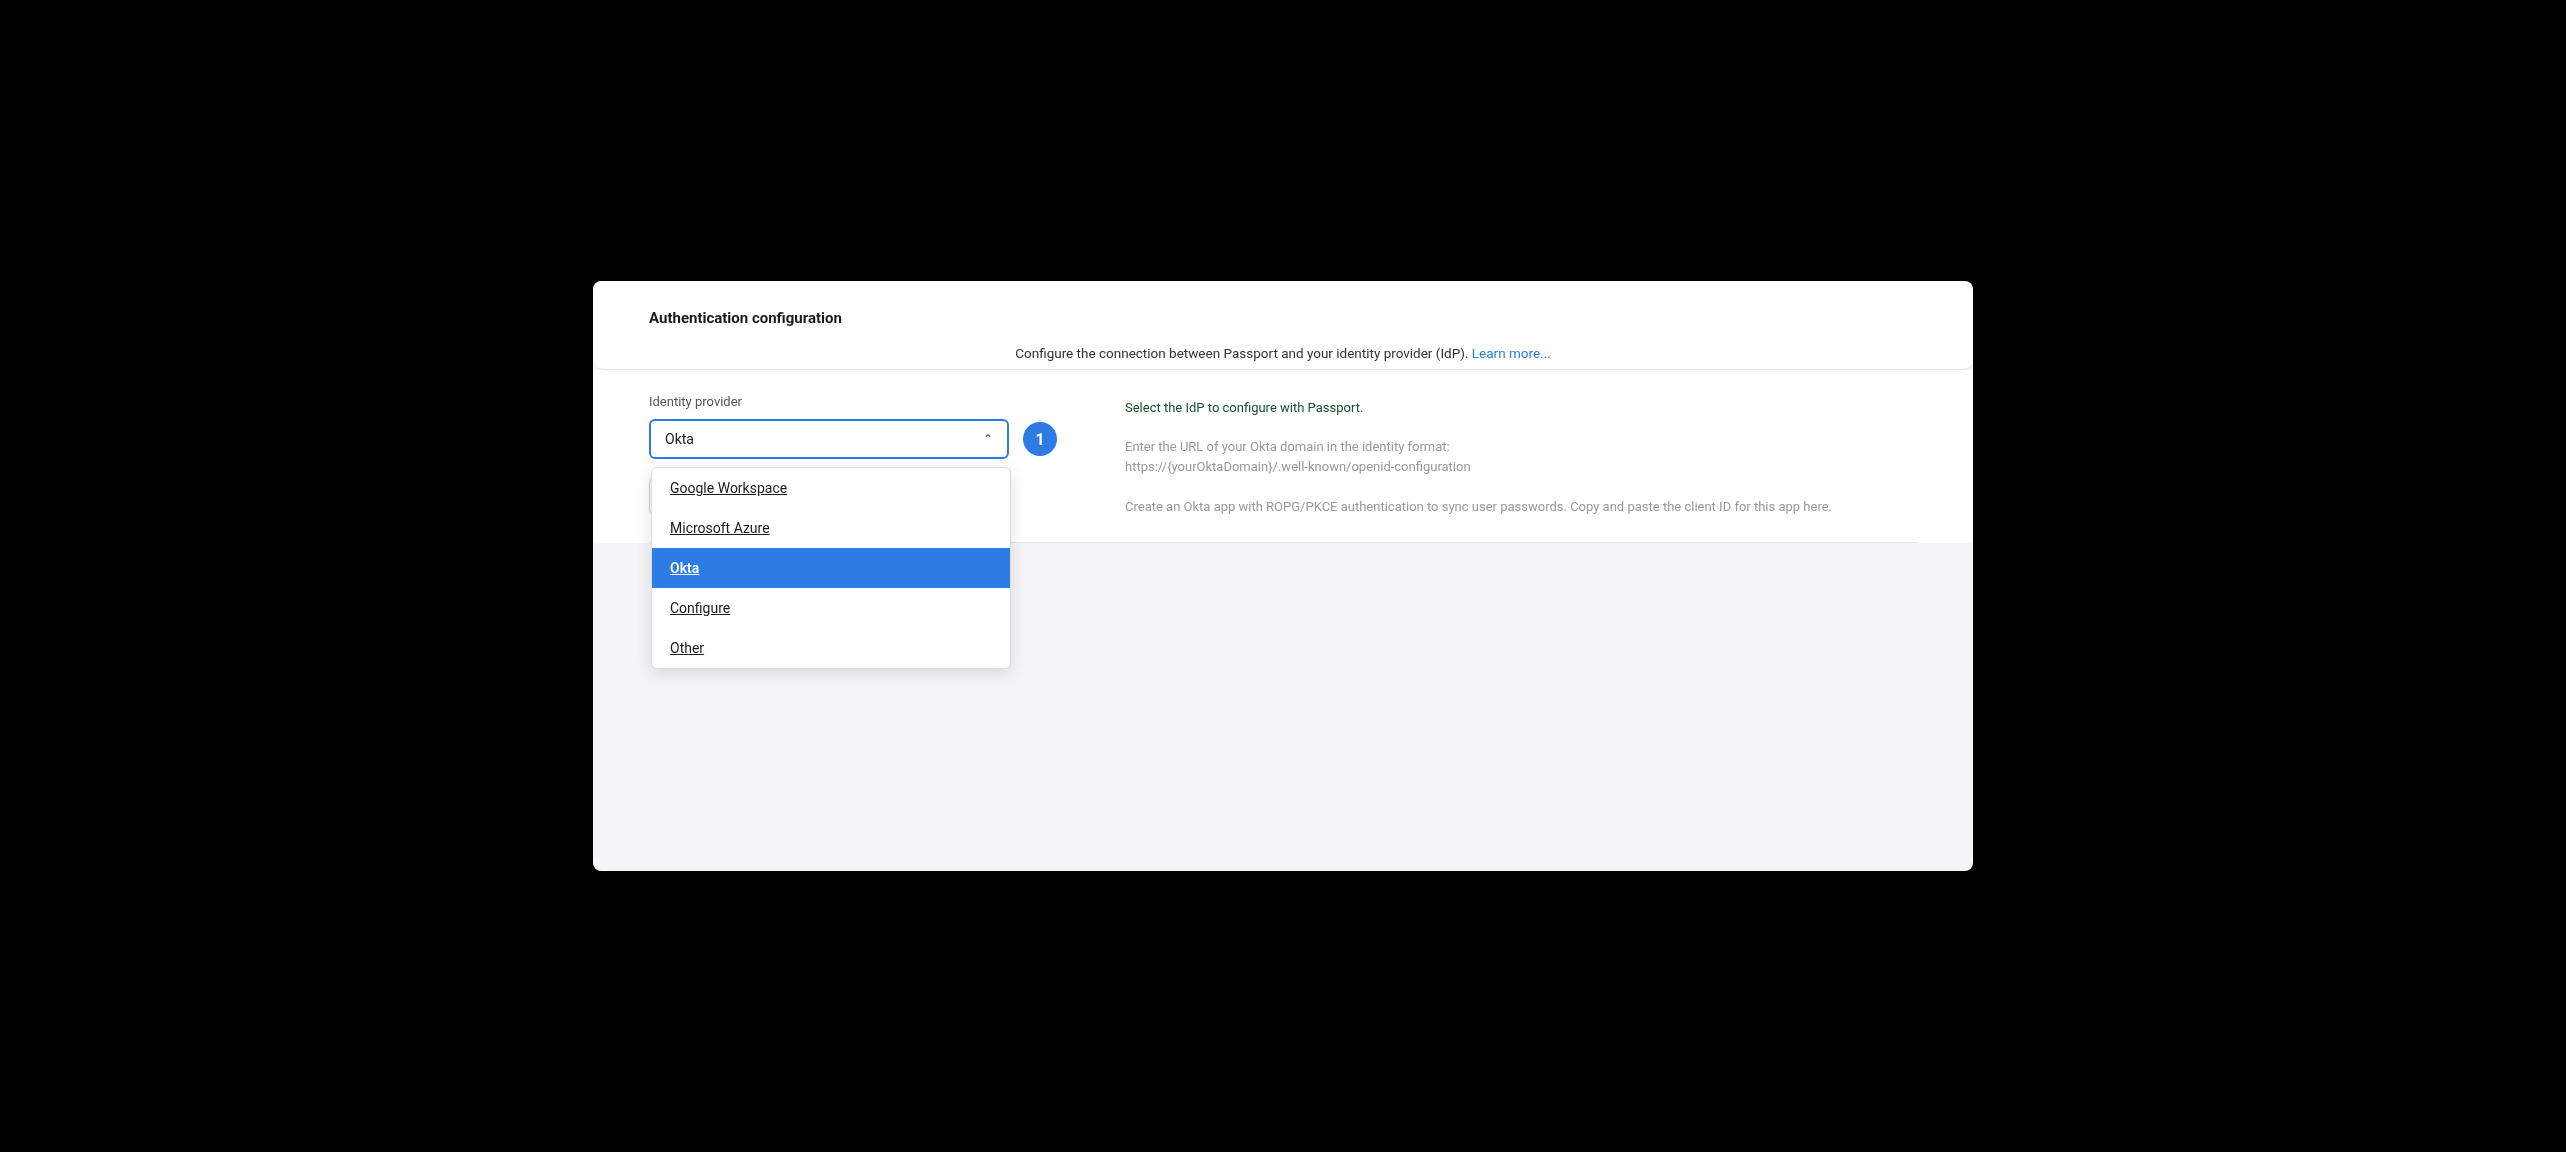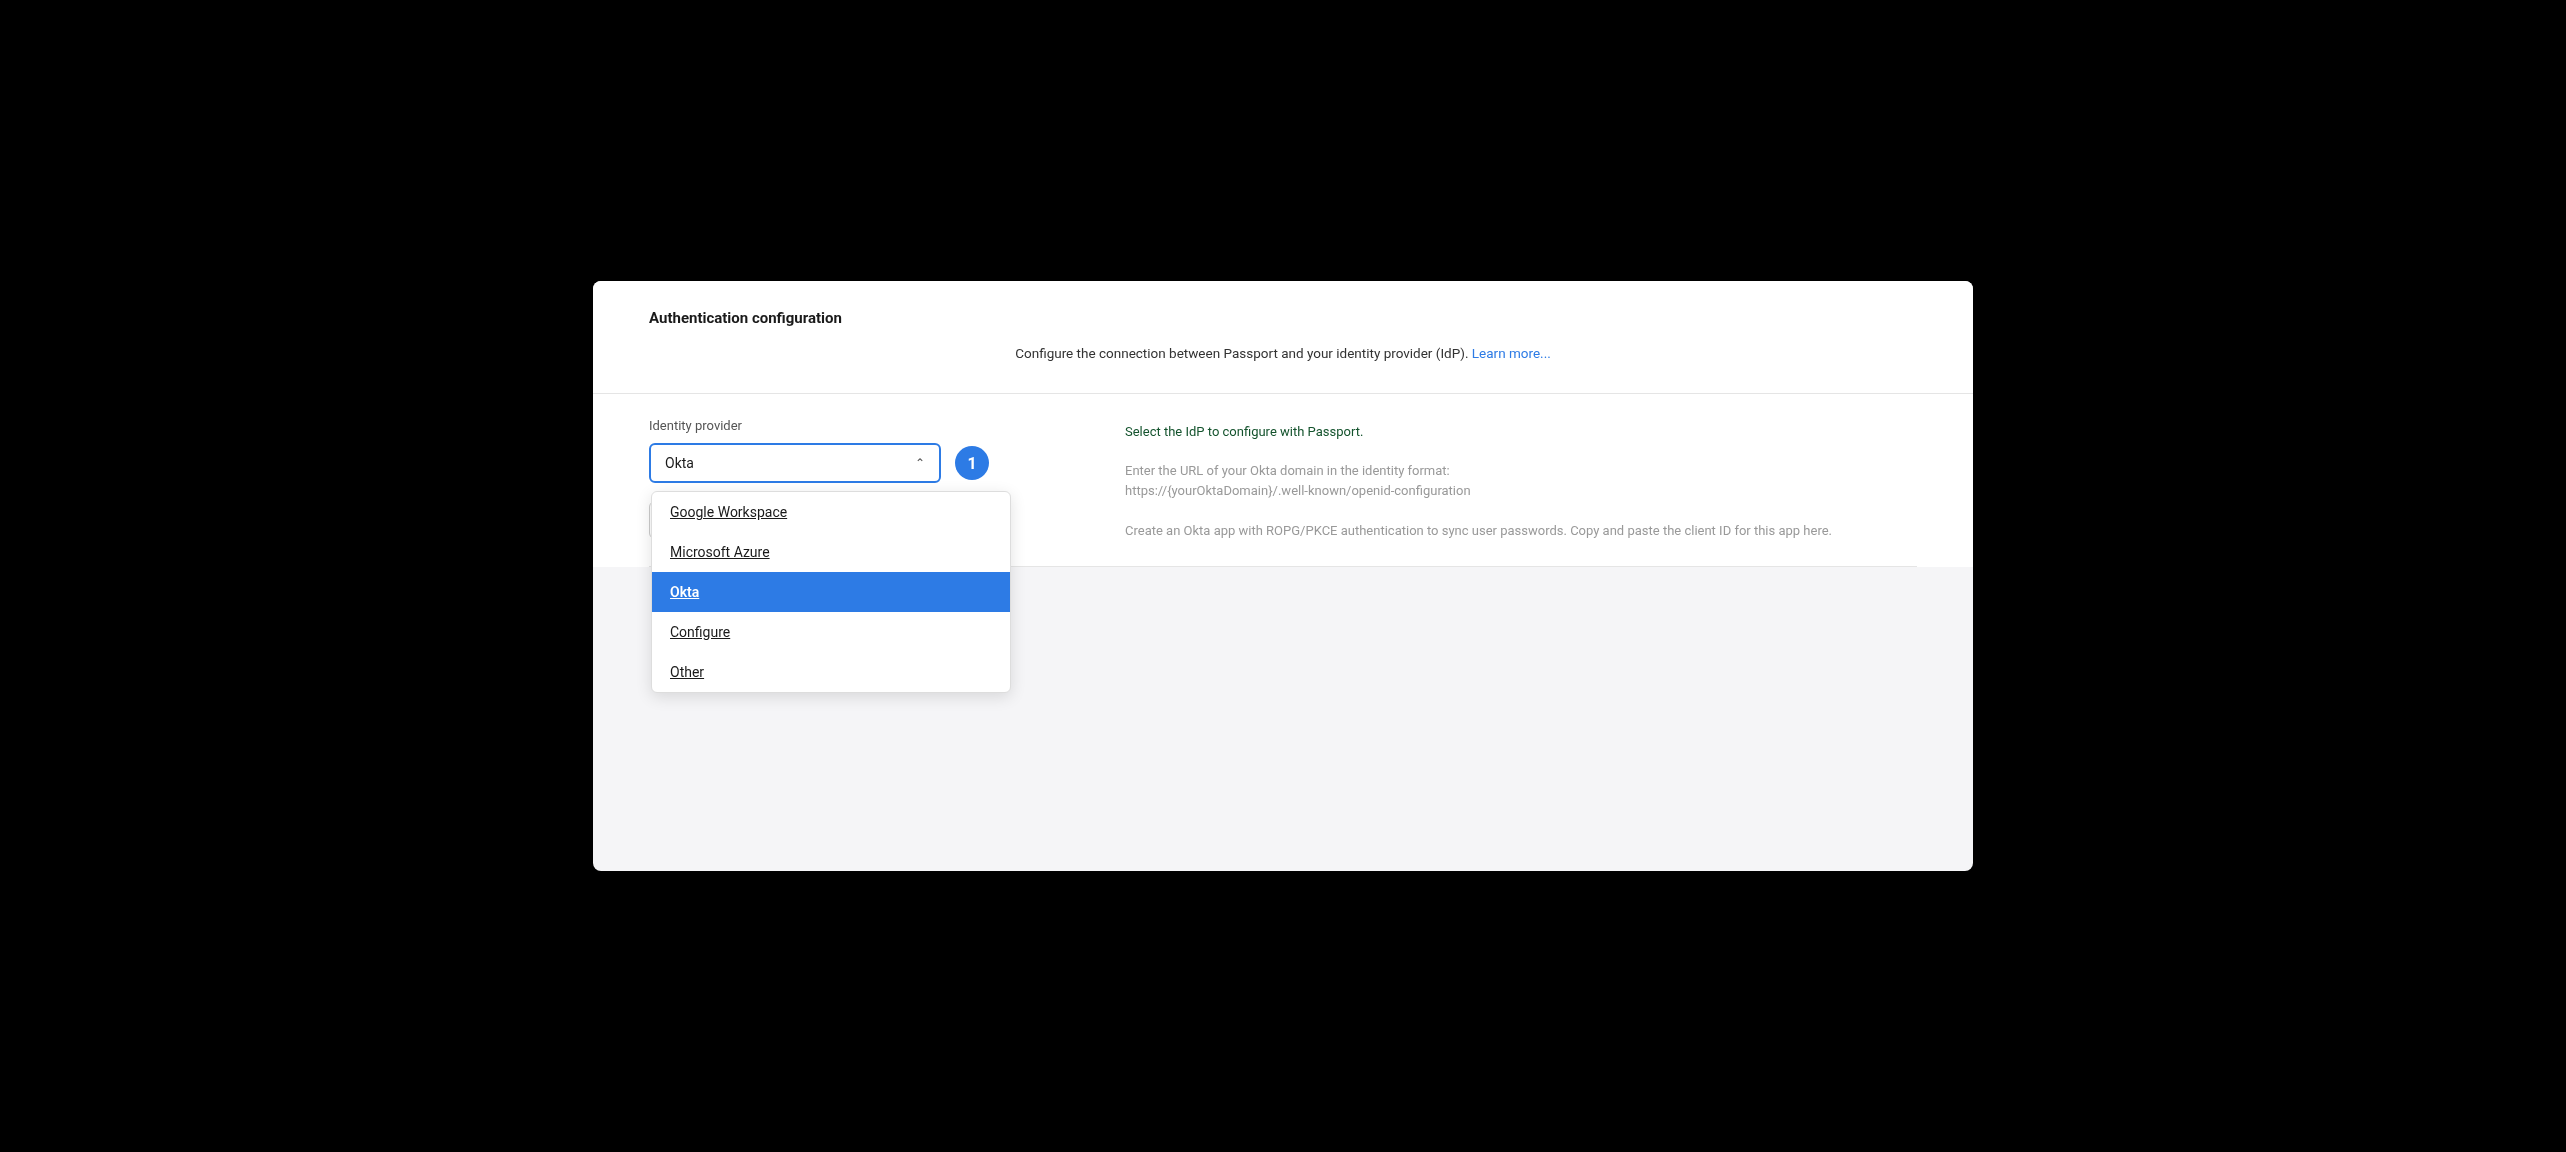--- a/index.html
+++ b/index.html
@@ -15,22 +15,23 @@
       background: #f5f5f7;
       border-radius: 8px;
       width: 1380px;
       min-height: 590px;
       padding: 0;
       overflow: hidden;
       box-shadow: 0 4px 32px rgba(0,0,0,0.3);
     }
     .page-header {
       background: #fff;
-      padding: 28px 56px 32px 56px;
+      padding: 28px 56px 8px 56px;
       border-bottom: 1px solid #e5e5e5;
+      border-radius: 10px;
     }
     .page-title {
       font-size: 15px;
       font-weight: 700;
       color: #1a1a1a;
       margin-bottom: 18px;
     }
     .page-description {
       font-size: 13.5px;
       color: #333;
@@ -69,21 +70,21 @@
       color: #14532d;
       line-height: 1.5;
     }
     .select-wrapper {
       position: relative;
       display: flex;
       align-items: center;
       gap: 14px;
     }
     .select-box {
-      width: 292px;
+      width: 360px;
       border: 2px solid #2d7be5;
       border-radius: 6px;
       padding: 10px 14px;
       font-size: 14px;
       color: #1a1a1a;
       background: #fff;
       display: flex;
       align-items: center;
       justify-content: space-between;
       cursor: pointer;

